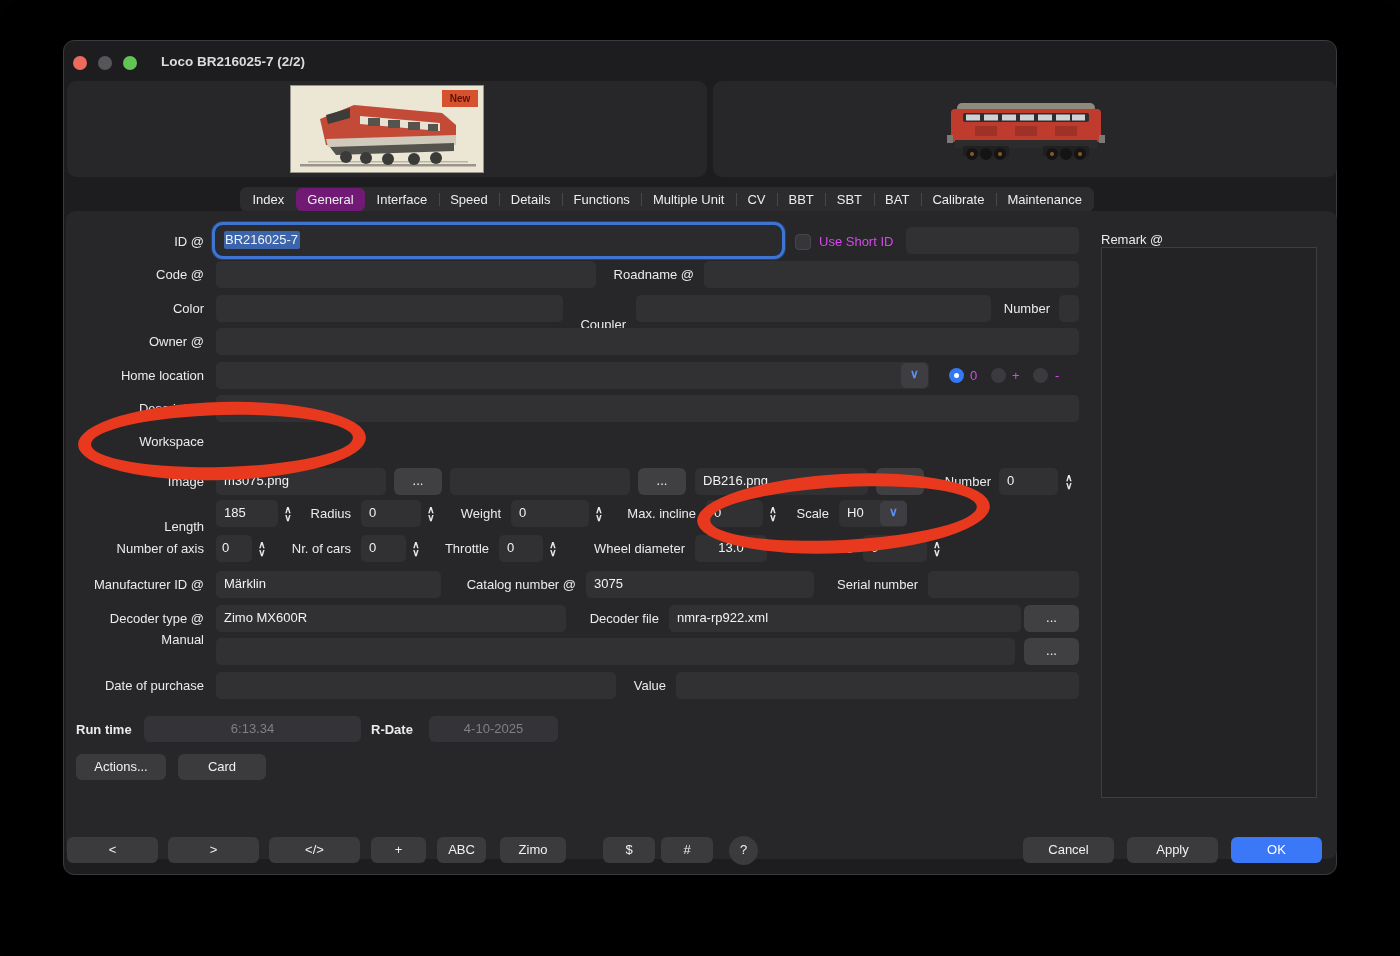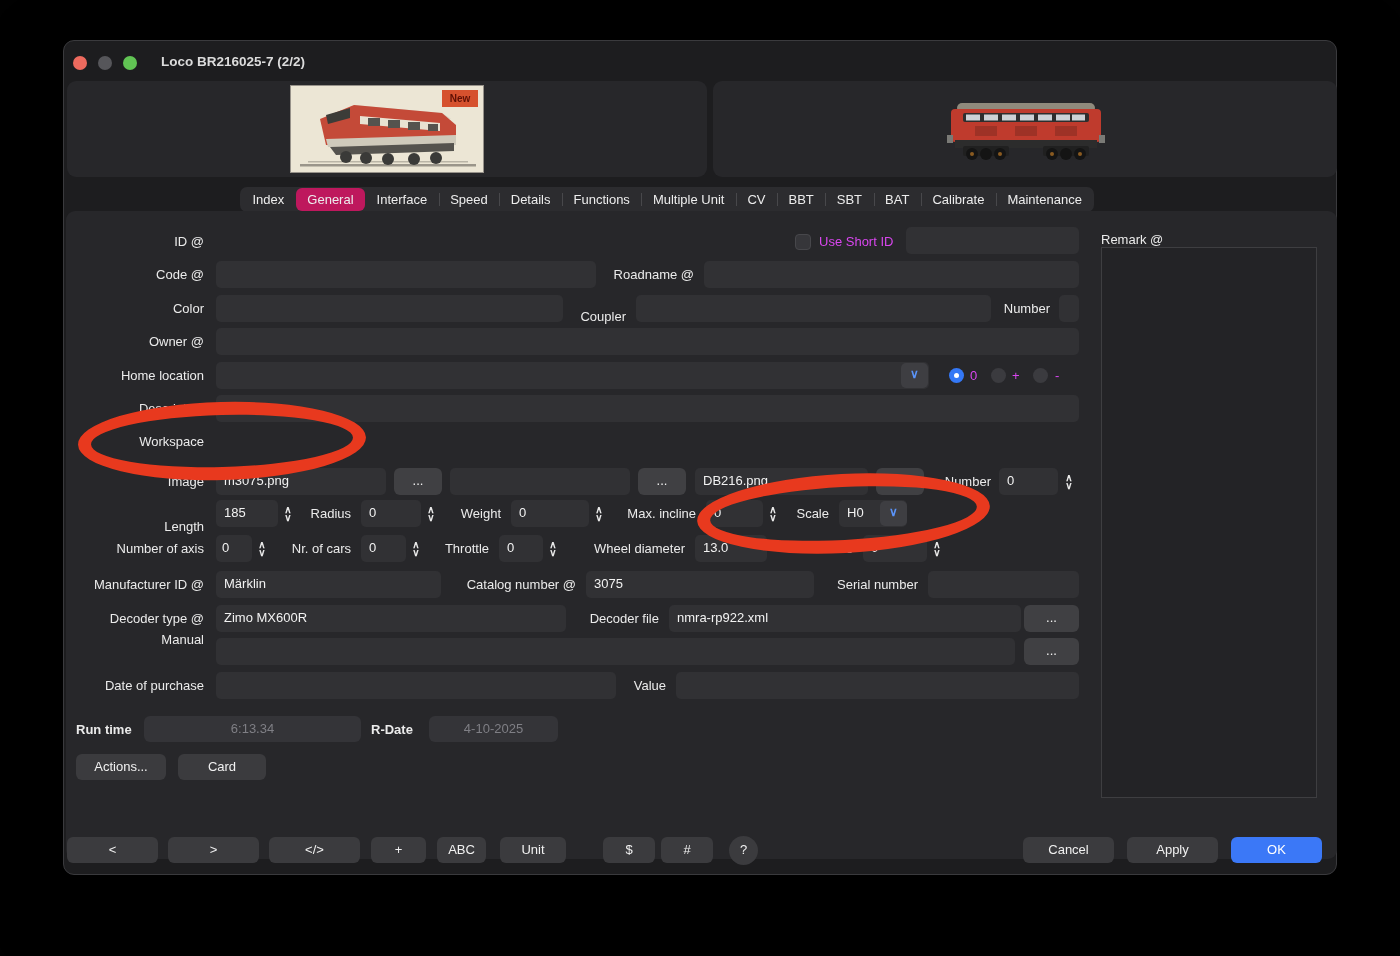--- a/index.html
+++ b/index.html
@@ -22,29 +22,29 @@
 
   .boxart { position:absolute; left:223px; top:4px; width:194px; height:88px; }
   .sideloco { position:absolute; left:226px; top:16px; width:174px; height:69px; }
 
   .tabbar { position:absolute; left:176px; top:146px; height:25px; display:flex;
             background:#2c2c2f; border-radius:7px; padding:1px; }
   .tab { font-size:13px; color:#ededed; padding:0 11.5px; display:flex; align-items:center;
          position:relative; white-space:nowrap; cursor:default; }
   .tab:not(:first-child)::before { content:""; position:absolute; left:0; top:5px; bottom:5px;
          width:1px; background:#48484b; }
-  .tab.active { background:#be185d; border-radius:6px; }
+  .tab.active { background:#701a75; border-radius:6px; }
   .tab.active::before, .tab.active + .tab::before { display:none; }
 
   .lbl { position:absolute; height:27px; line-height:27px; font-size:13px; color:#ebebeb;
          text-align:right; white-space:nowrap; }
   .lbl.left { text-align:left; font-weight:bold; }
   .fld { position:absolute; height:27px; line-height:26px; background:#313134; border-radius:5px;
          font-size:13px; color:#f2f2f2; padding:0 8px; white-space:nowrap; overflow:hidden; }
-  .fld.center { text-align:left; }
+  .fld.center { text-align:center; }
   .fld.disabled { background:#343438; color:#7f7f85; text-align:center; border-radius:6px; height:26px; }
   .fld.focus { height:29px; line-height:28px; background:#2b2b2e; border-radius:7px;
          box-shadow:0 0 0 1px #0e2f63, 0 0 0 4px #3f74d0, 0 0 0 5px #26406e; }
   .sel { background:#3c64ab; padding:1px 2px 2px 1px; border-radius:2px; }
 
   .btn { position:absolute; height:27px; line-height:26px; background:#404043; border-radius:6px;
          font-size:13px; color:#f1f1f1; text-align:center; cursor:default; }
   .btn.small { height:26px; line-height:25px; background:#3b3b3e; }
   .btn.round { border-radius:50%; }
   .btn.primary { background:#3b78f7; color:#fff; }
@@ -153,32 +153,33 @@
     <div class="tab">BBT</div>
     <div class="tab">SBT</div>
     <div class="tab">BAT</div>
     <div class="tab">Calibrate</div>
     <div class="tab">Maintenance</div>
   </div>
 
   <div class="panel main">
 
     <div class="lbl" style="left:0;top:17px;width:138px">ID @</div>
+    <div class="fld focus" style="left:150px;top:15px;width:565px"><span class="sel">BR216025-7</span></div>
     <div class="checkbox" style="left:729px;top:23px"></div>
     <div class="rlbl" style="left:753px;top:17px">Use Short ID</div>
     <div class="fld" style="left:840px;top:16px;width:173px"></div>
 
     <div class="lbl" style="left:0;top:50px;width:138px">Code @</div>
     <div class="fld" style="left:150px;top:50px;width:380px"></div>
     <div class="lbl" style="left:528px;top:50px;width:100px">Roadname @</div>
     <div class="fld" style="left:638px;top:50px;width:375px"></div>
 
     <div class="lbl" style="left:0;top:84px;width:138px">Color</div>
     <div class="fld" style="left:150px;top:84px;width:347px"></div>
-    <div class="lbl" style="left:470px;top:92px;width:90px">Coupler</div>
+    <div class="lbl" style="left:470px;top:100px;width:90px">Coupler</div>
     <div class="fld" style="left:570px;top:84px;width:355px"></div>
     <div class="lbl" style="left:894px;top:84px;width:90px">Number</div>
     <div class="fld" style="left:993px;top:84px;width:20px;padding:0 4px"></div>
 
     <div class="lbl" style="left:0;top:117px;width:138px">Owner @</div>
     <div class="fld" style="left:150px;top:117px;width:863px"></div>
 
     <div class="lbl" style="left:0;top:151px;width:138px">Home location</div>
     <div class="fld" style="left:150px;top:151px;width:713px"></div>
     <div class="dd" style="left:835px;top:152px"><span>∨</span></div>
@@ -295,21 +296,21 @@
 
     <div class="lbl left" style="left:1035px;top:15px;width:110px;font-weight:normal">Remark @</div>
     <div class="remarkbox" style="left:1035px;top:36px;width:216px;height:551px"></div>
   </div>
 
   <div class="btn small" style="left:3px;top:796px;width:91px">&lt;</div>
   <div class="btn small" style="left:104px;top:796px;width:91px">&gt;</div>
   <div class="btn small" style="left:205px;top:796px;width:91px">&lt;/&gt;</div>
   <div class="btn small" style="left:307px;top:796px;width:55px">+</div>
   <div class="btn small" style="left:373px;top:796px;width:49px">ABC</div>
-  <div class="btn small" style="left:436px;top:796px;width:66px">Unit</div>
+  <div class="btn small" style="left:436px;top:796px;width:66px">Zimo</div>
   <div class="btn small" style="left:539px;top:796px;width:52px">$</div>
   <div class="btn small" style="left:597px;top:796px;width:52px">#</div>
   <div class="btn small round" style="left:665px;top:795px;width:29px;height:29px;line-height:28px">?</div>
   <div class="btn small" style="left:959px;top:796px;width:91px">Cancel</div>
   <div class="btn small" style="left:1063px;top:796px;width:91px">Apply</div>
   <div class="btn small primary" style="left:1167px;top:796px;width:91px">OK</div>
 </div>
 
 <div class="ellipse" style="left:78px;top:402px;width:288px;height:78px;transform:rotate(-1.5deg)"></div>
 <div class="ellipse" style="left:697px;top:474px;width:293px;height:79px;transform:rotate(-3deg)"></div>

